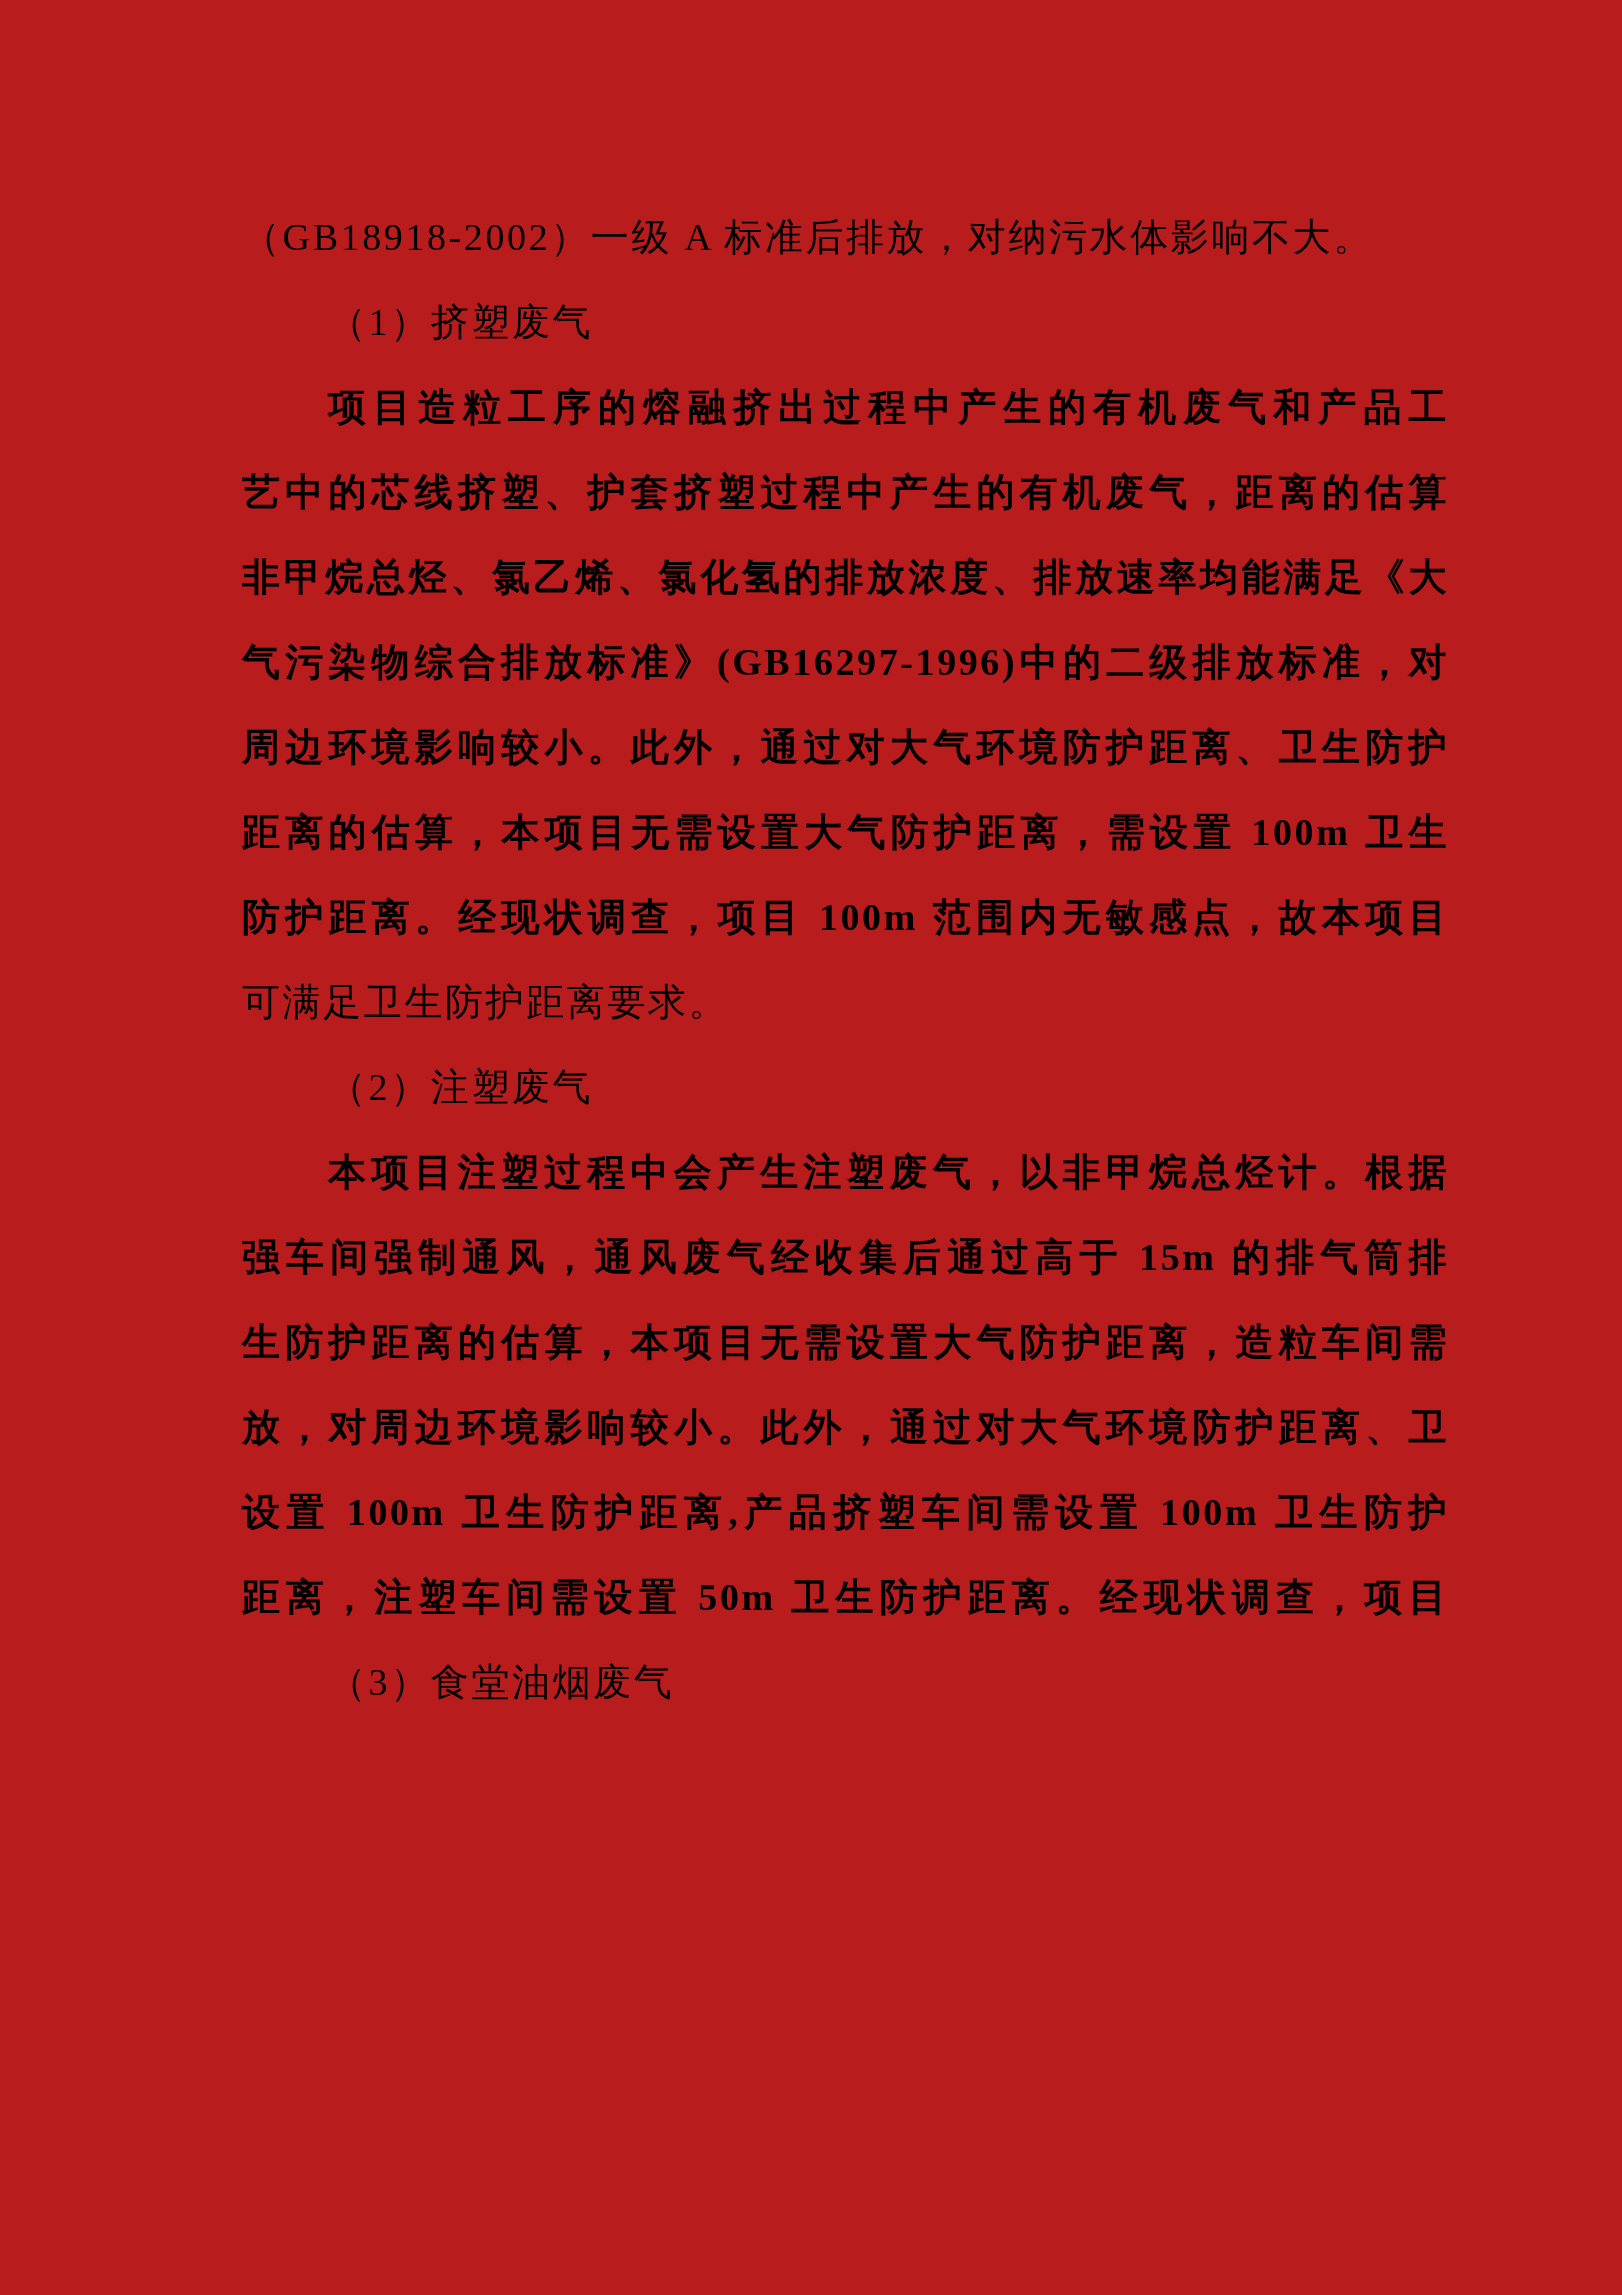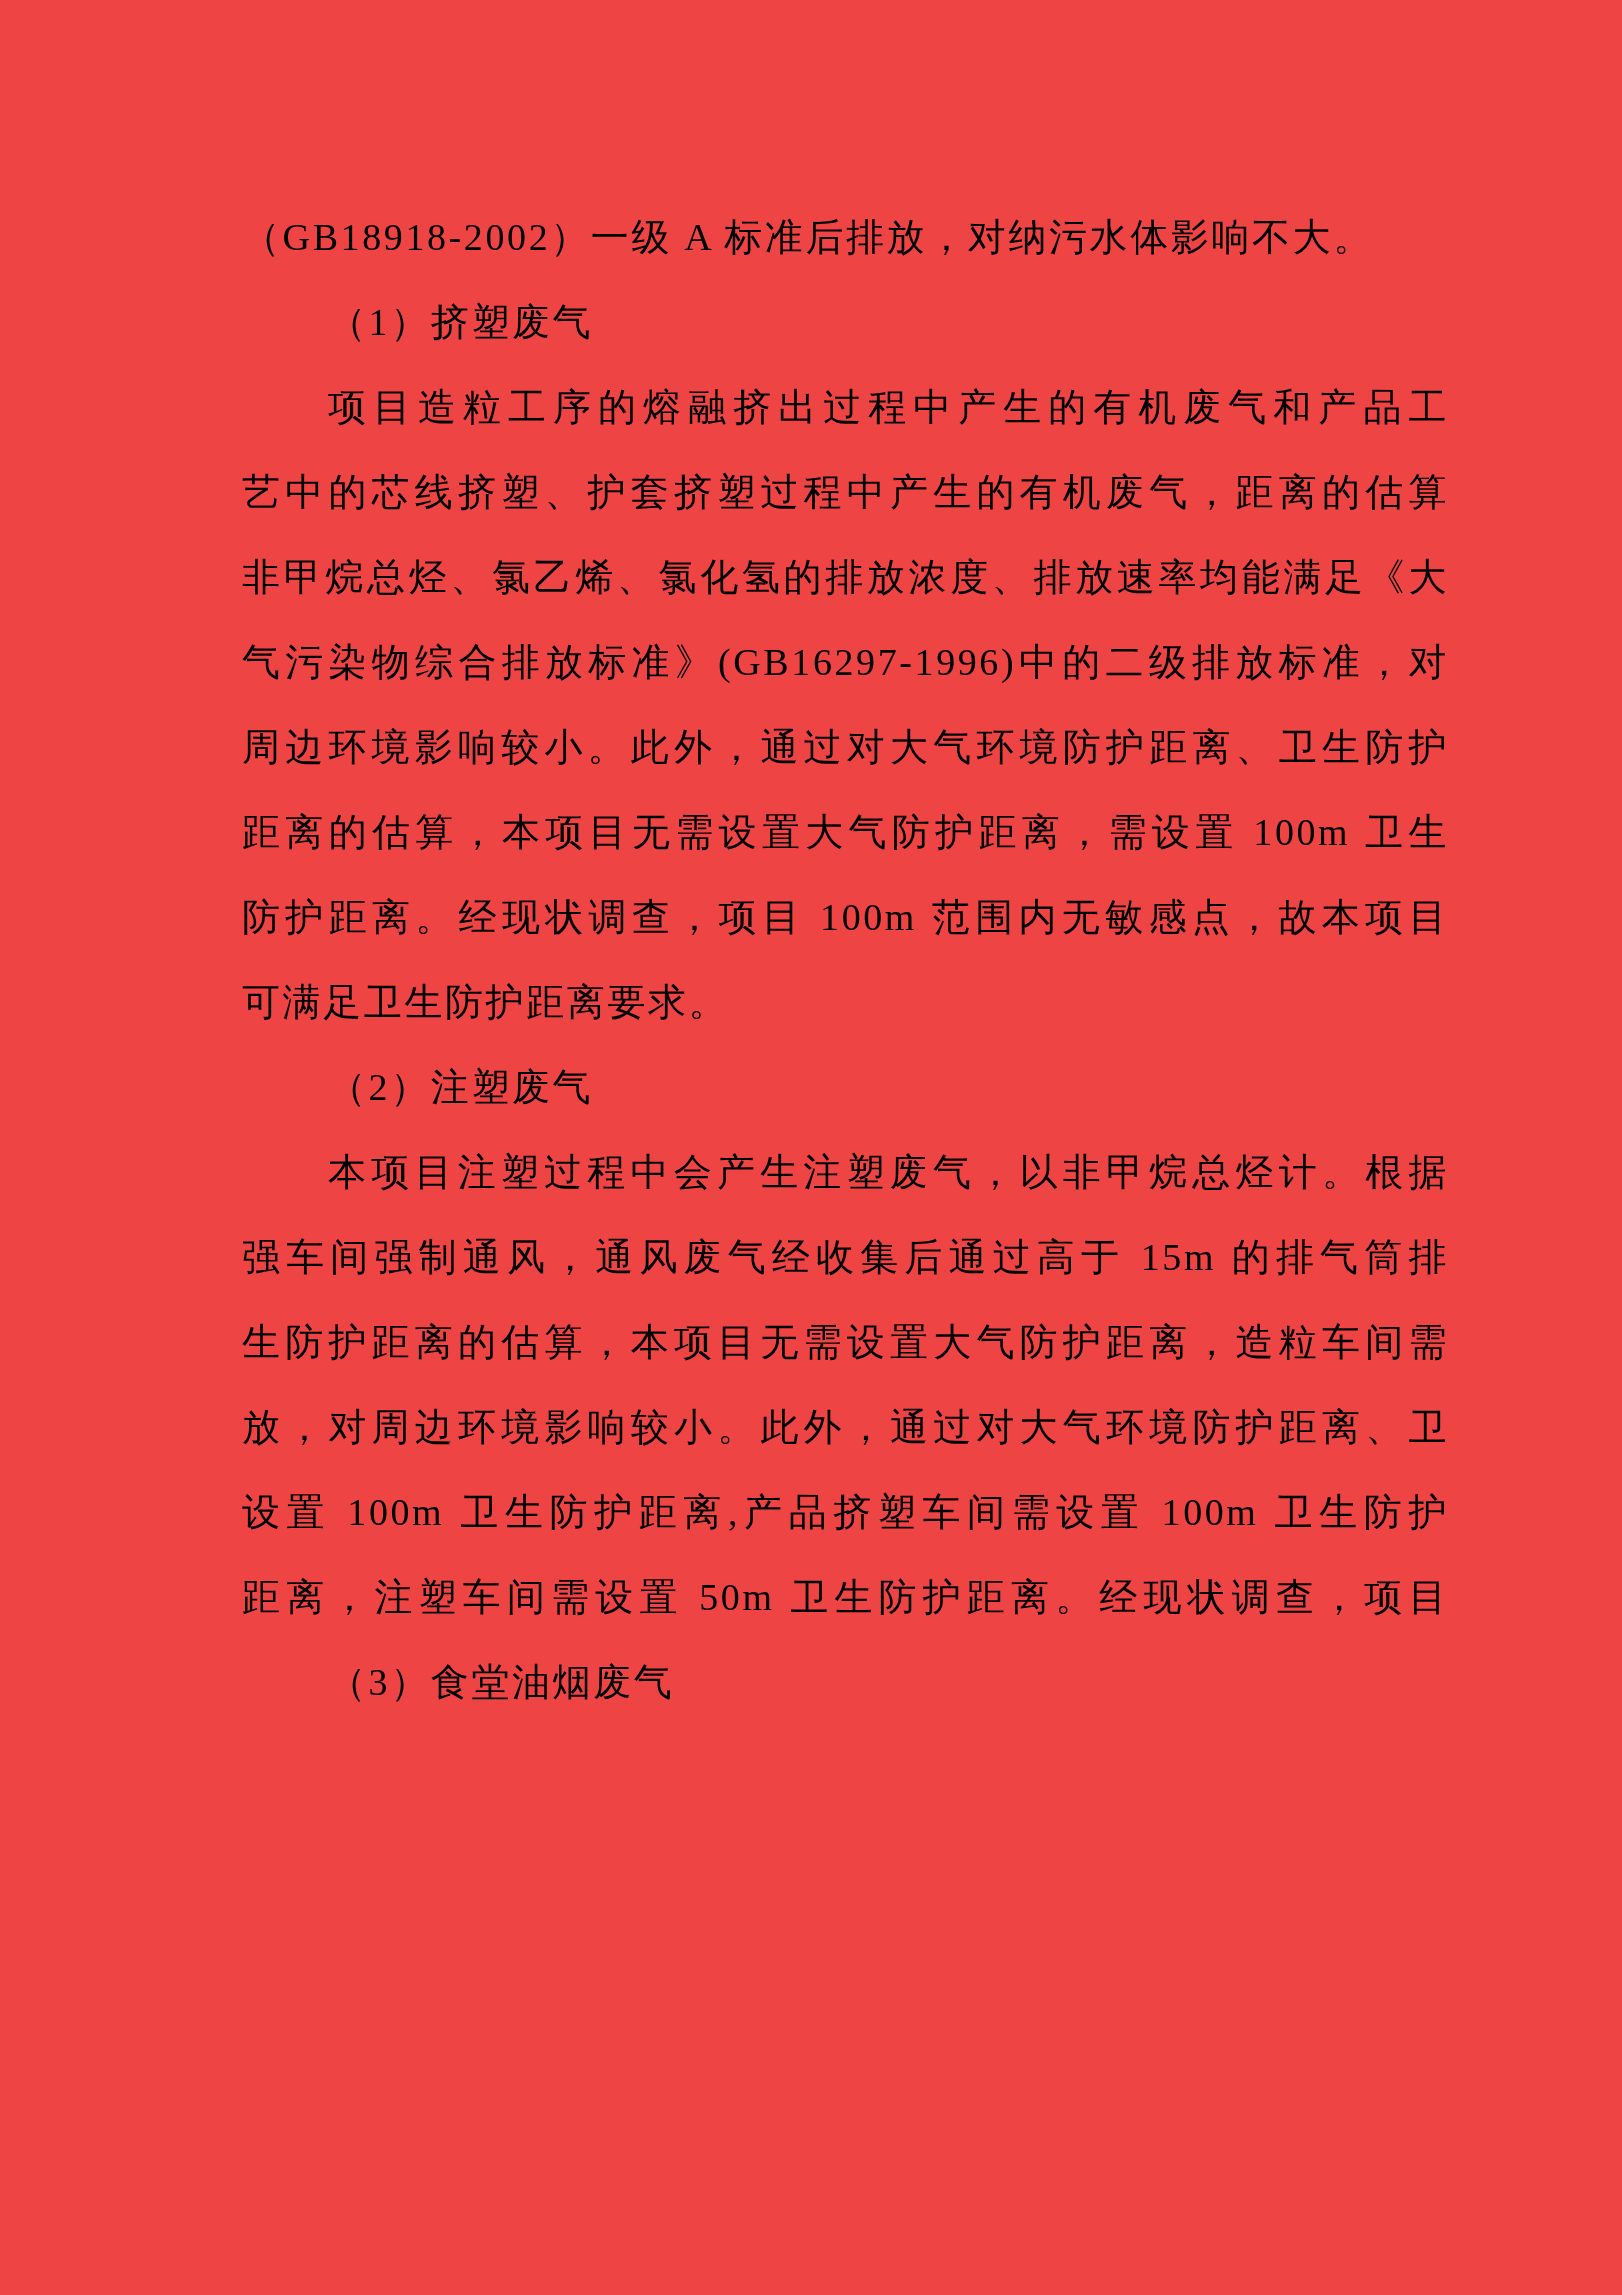--- a/index.html
+++ b/index.html
@@ -12,21 +12,21 @@
     background: #ffffff;
     position: relative;
     font-family: "Liberation Serif", "DejaVu Serif", serif;
   }
   .page {
     position: absolute;
     left: 0;
     top: 0;
     width: 1623px;
     height: 2295px;
-    background: #ef4444;
+    background: #b91c1c;
     overflow: hidden;
   }
   .text-column {
     position: absolute;
     left: 242px;
     top: 195px;
     width: 1207px;
     color: #000000;
   }
   .line {
@@ -39,20 +39,21 @@
     color: #000000;
   }
   .indent {
     text-indent: 86px;
   }
   .fill {
     white-space: normal;
     text-align: justify;
     text-align-last: justify;
     text-justify: inter-character;
+    font-weight: bold;
   }
 </style>
 </head>
 <body>
 
 <div class="page">
   <div class="text-column">
     <div class="line">（GB18918-2002）一级 A 标准后排放，对纳污水体影响不大。</div>
     <div class="line indent">（1）挤塑废气</div>
     <div class="line indent fill">项目造粒工序的熔融挤出过程中产生的有机废气和产品工</div>

